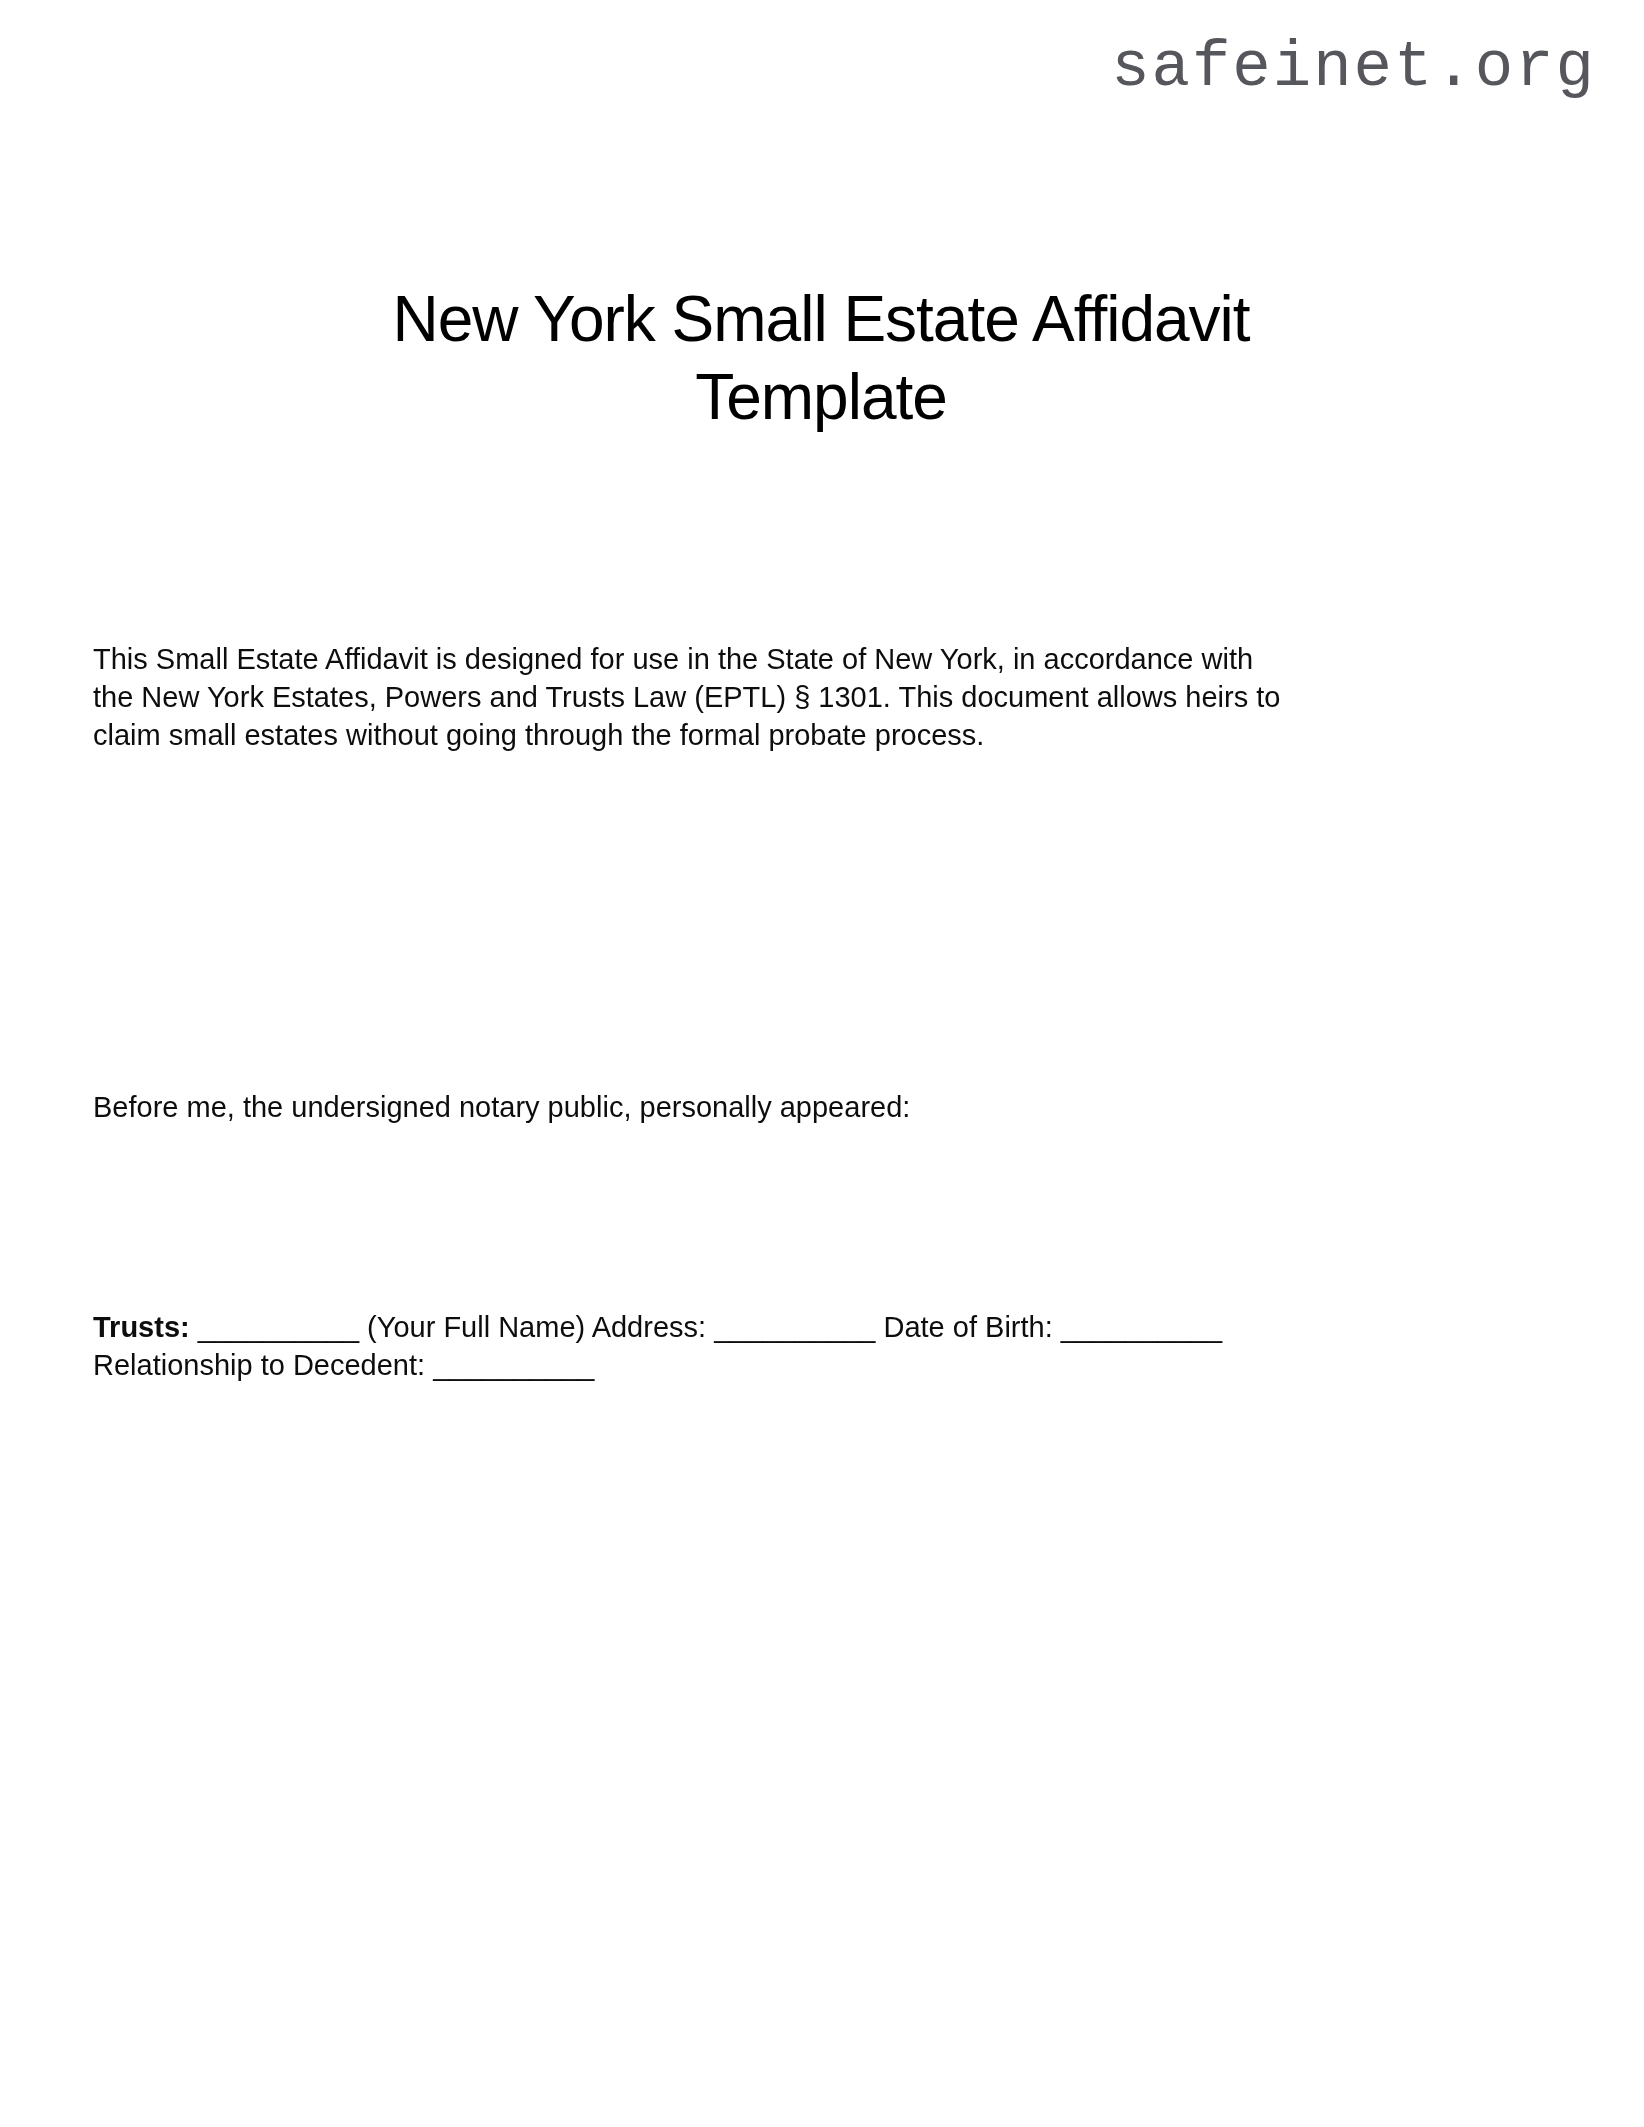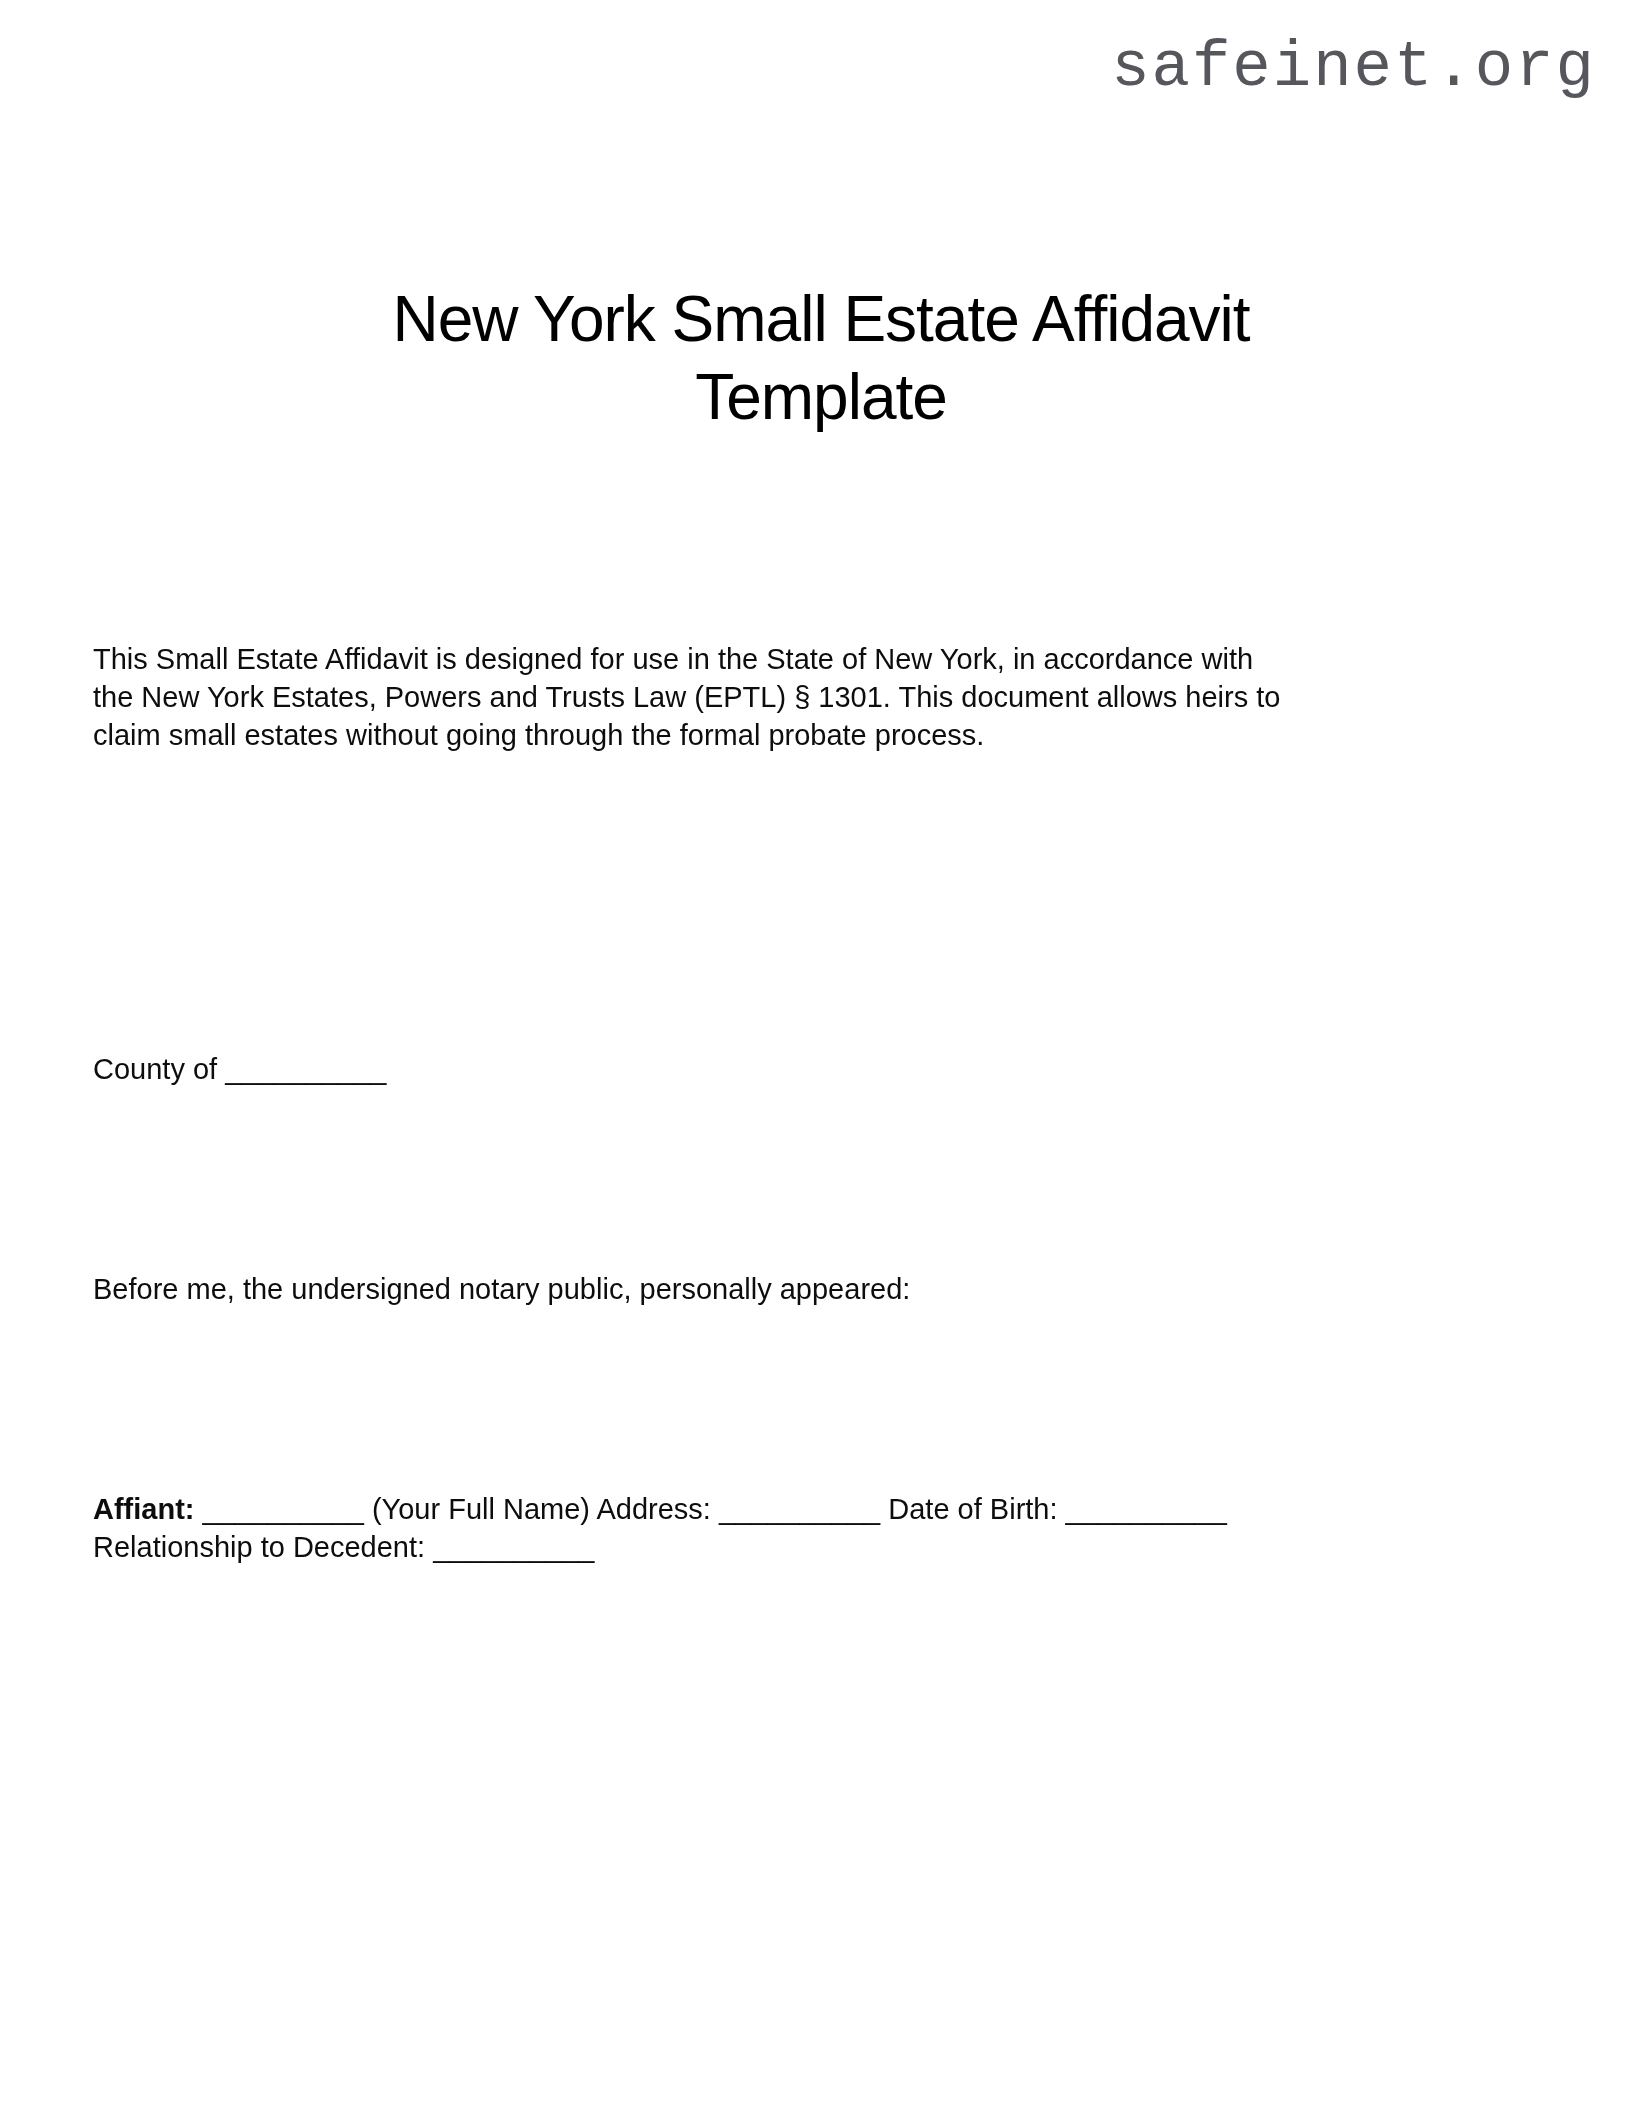--- a/index.html
+++ b/index.html
@@ -58,25 +58,24 @@
   <h1 class="title">New York Small Estate Affidavit
 Template</h1>
 
   <p>This Small Estate Affidavit is designed for use in the State of New York, in accordance with
 the New York Estates, Powers and Trusts Law (EPTL) § 1301. This document allows heirs to
 claim small estates without going through the formal probate process.</p>
 
 
 
 
-  <p>County of __________</p>
 
   <p>Before me, the undersigned notary public, personally appeared:</p>
 
-  <p><strong>Affiant:</strong><span> __________ (Your Full Name) Address: __________ Date of Birth: __________
+  <p><strong>Trusts:</strong><span> __________ (Your Full Name) Address: __________ Date of Birth: __________
 Relationship to Decedent: __________</span></p>
 
   
 
   
 
   
 
   
 

